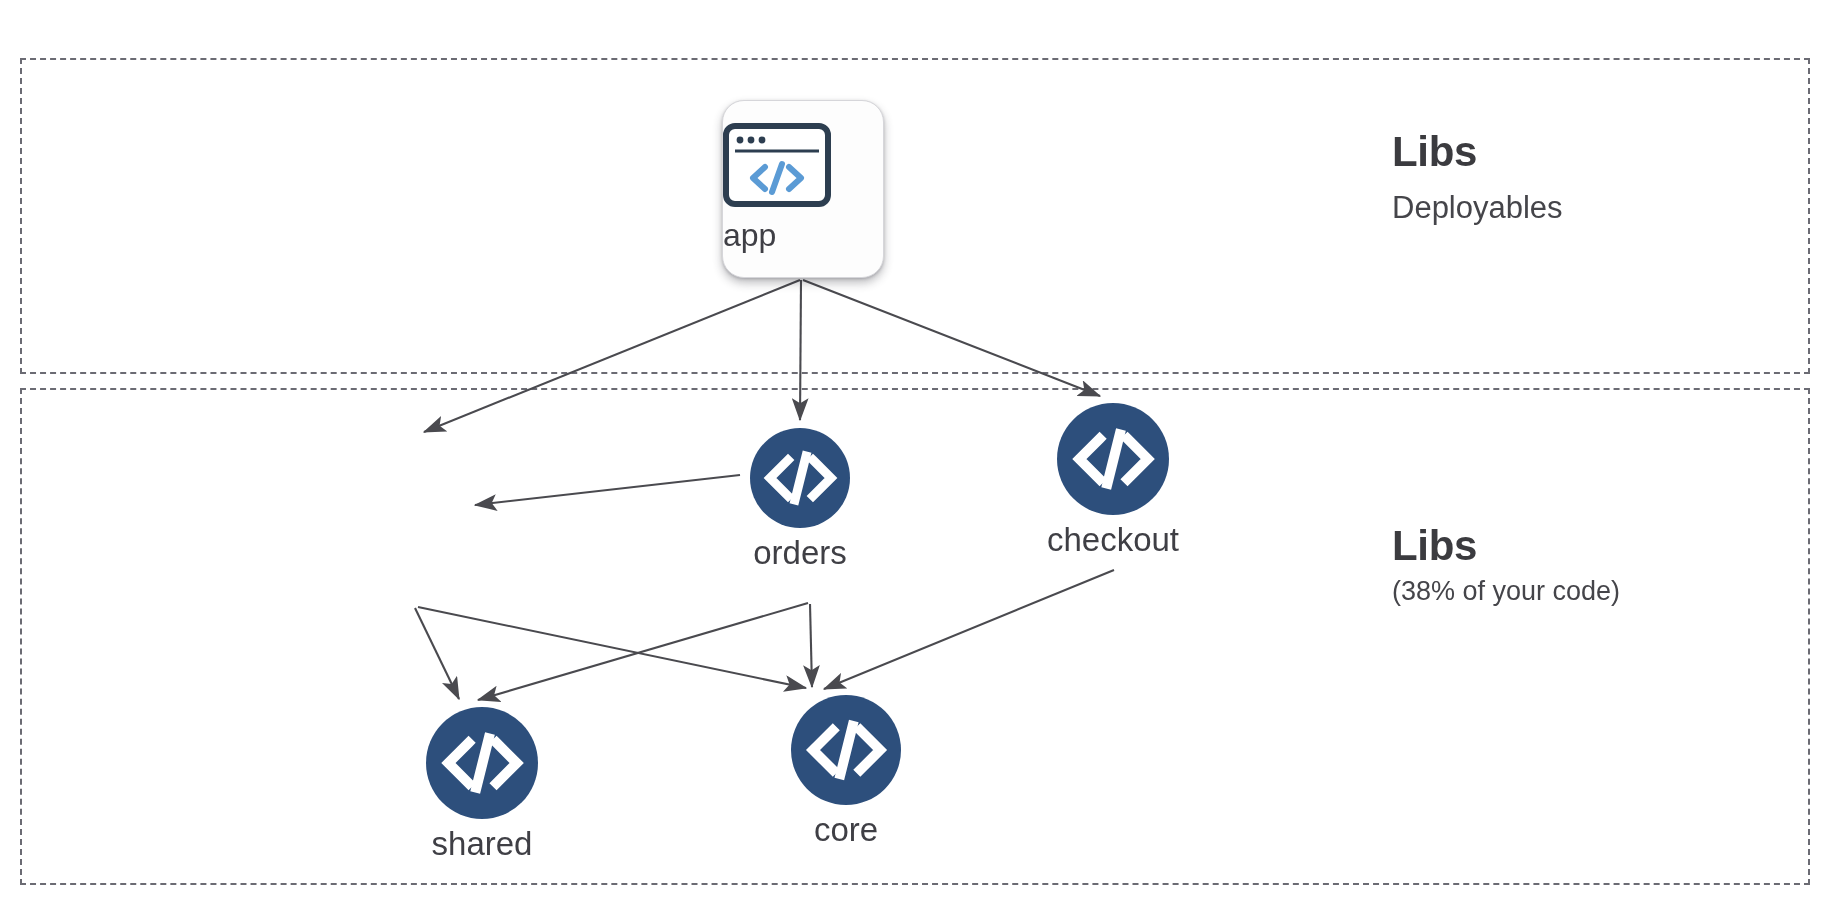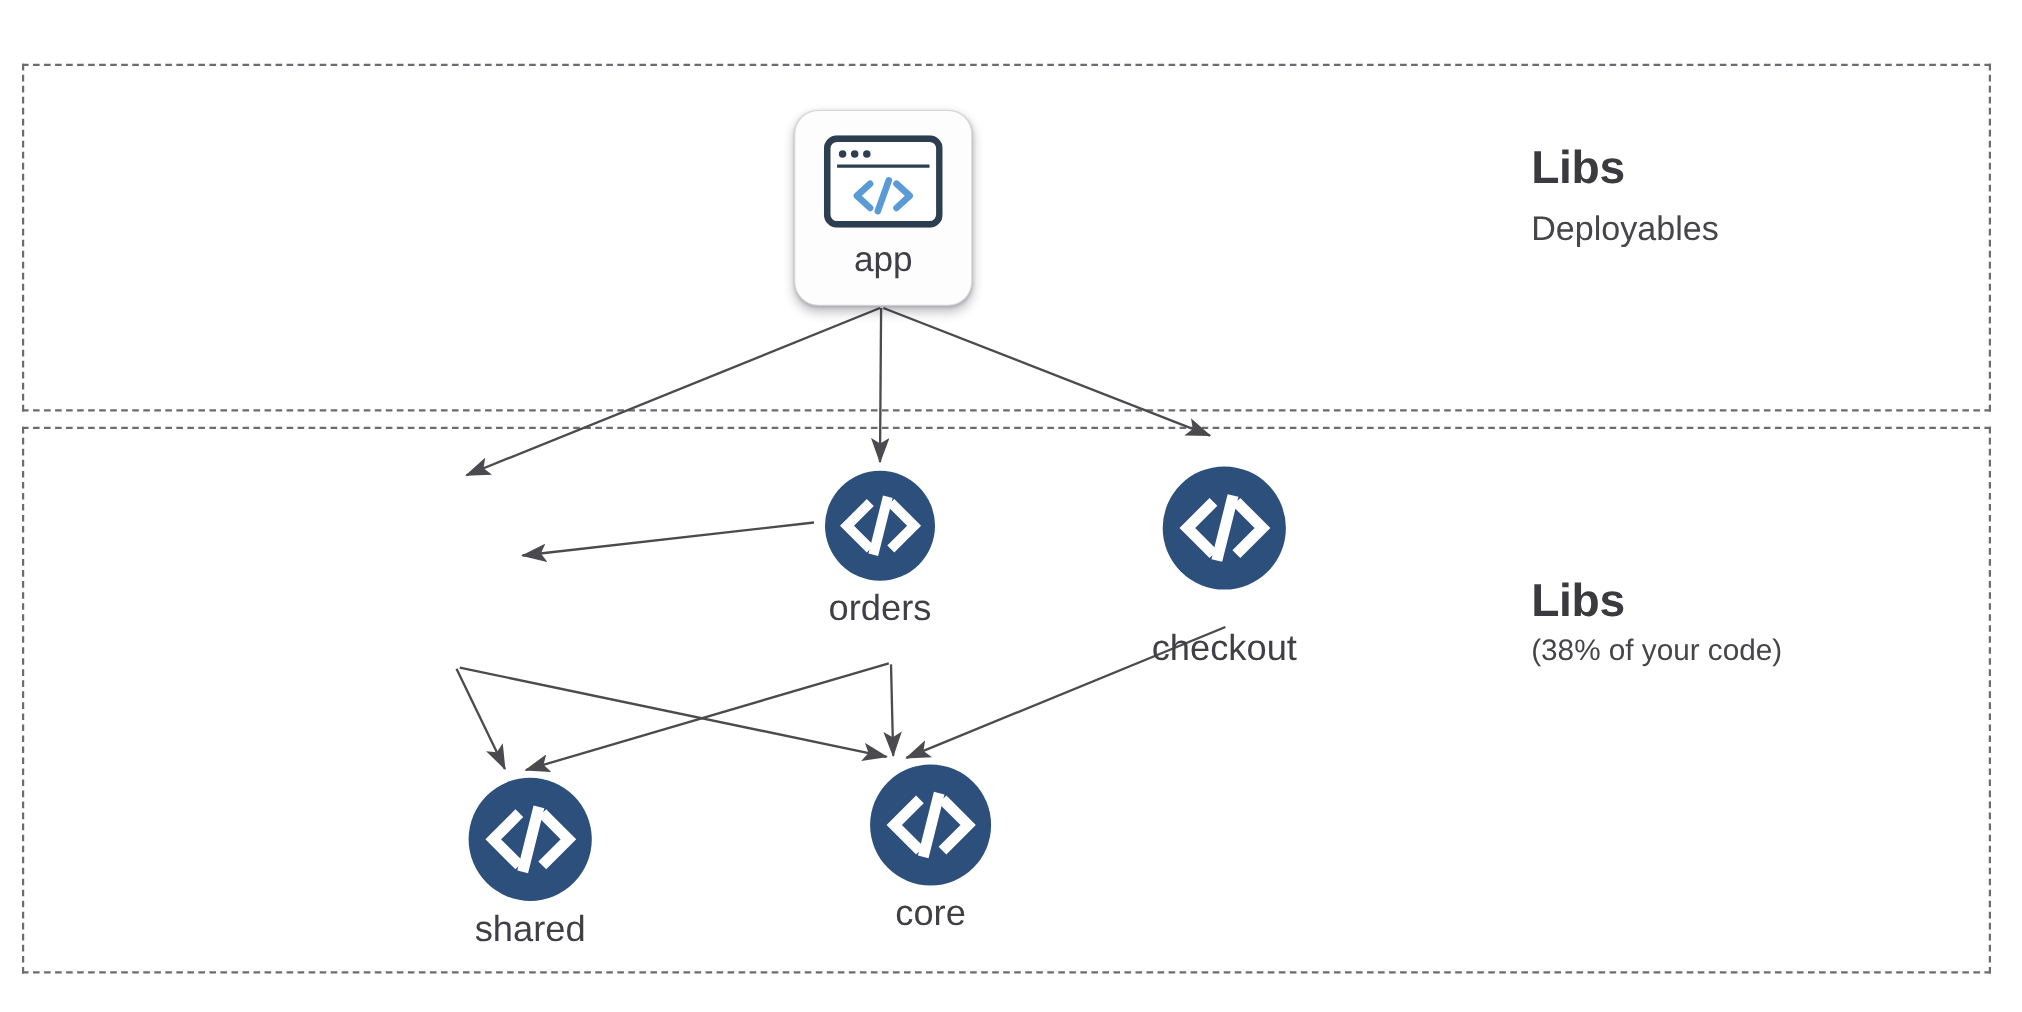--- a/index.html
+++ b/index.html
@@ -83,21 +83,21 @@
     top: 100px;
     width: 162px;
     height: 178px;
     border-radius: 22px;
     background: #fdfdfd;
     border: 1.5px solid #d6d6da;
     box-shadow: 0 5px 10px rgba(40,40,50,0.30), 0 1px 3px rgba(40,40,50,0.22);
     box-sizing: border-box;
     display: flex;
     flex-direction: column;
-    align-items: center;
+    align-items: flex-start;
     justify-content: flex-start;
     padding-top: 22px;
   }
   #node-app .browser-glyph {
     width: 108px;
     height: 84px;
   }
   #node-app .app-label {
     margin-top: 10px;
     font-size: 32px;
@@ -123,21 +123,21 @@
   .lib-label {
     margin-top: 6px;
     font-size: 33px;
     color: #3f3f45;
     white-space: nowrap;
     font-family: "Liberation Sans", sans-serif;
   }
 
   #node-products { left: 300px; top: 442px; width: 220px; }
   #node-orders   { left: 690px; top: 428px; width: 220px; }
-  #node-checkout { left: 1003px; top: 424px; width: 220px; gap: 28px; }
+  #node-checkout { left: 1003px; top: 403px; width: 220px; }
   #node-shared   { left: 372px; top: 707px; width: 220px; }
   #node-core     { left: 736px; top: 695px; width: 220px; }
 </style>
 </head>
 <body>
 
 <div id="stage">
 
   <div class="zone" id="zone-apps"></div>
   <div class="zone" id="zone-libs"></div>

